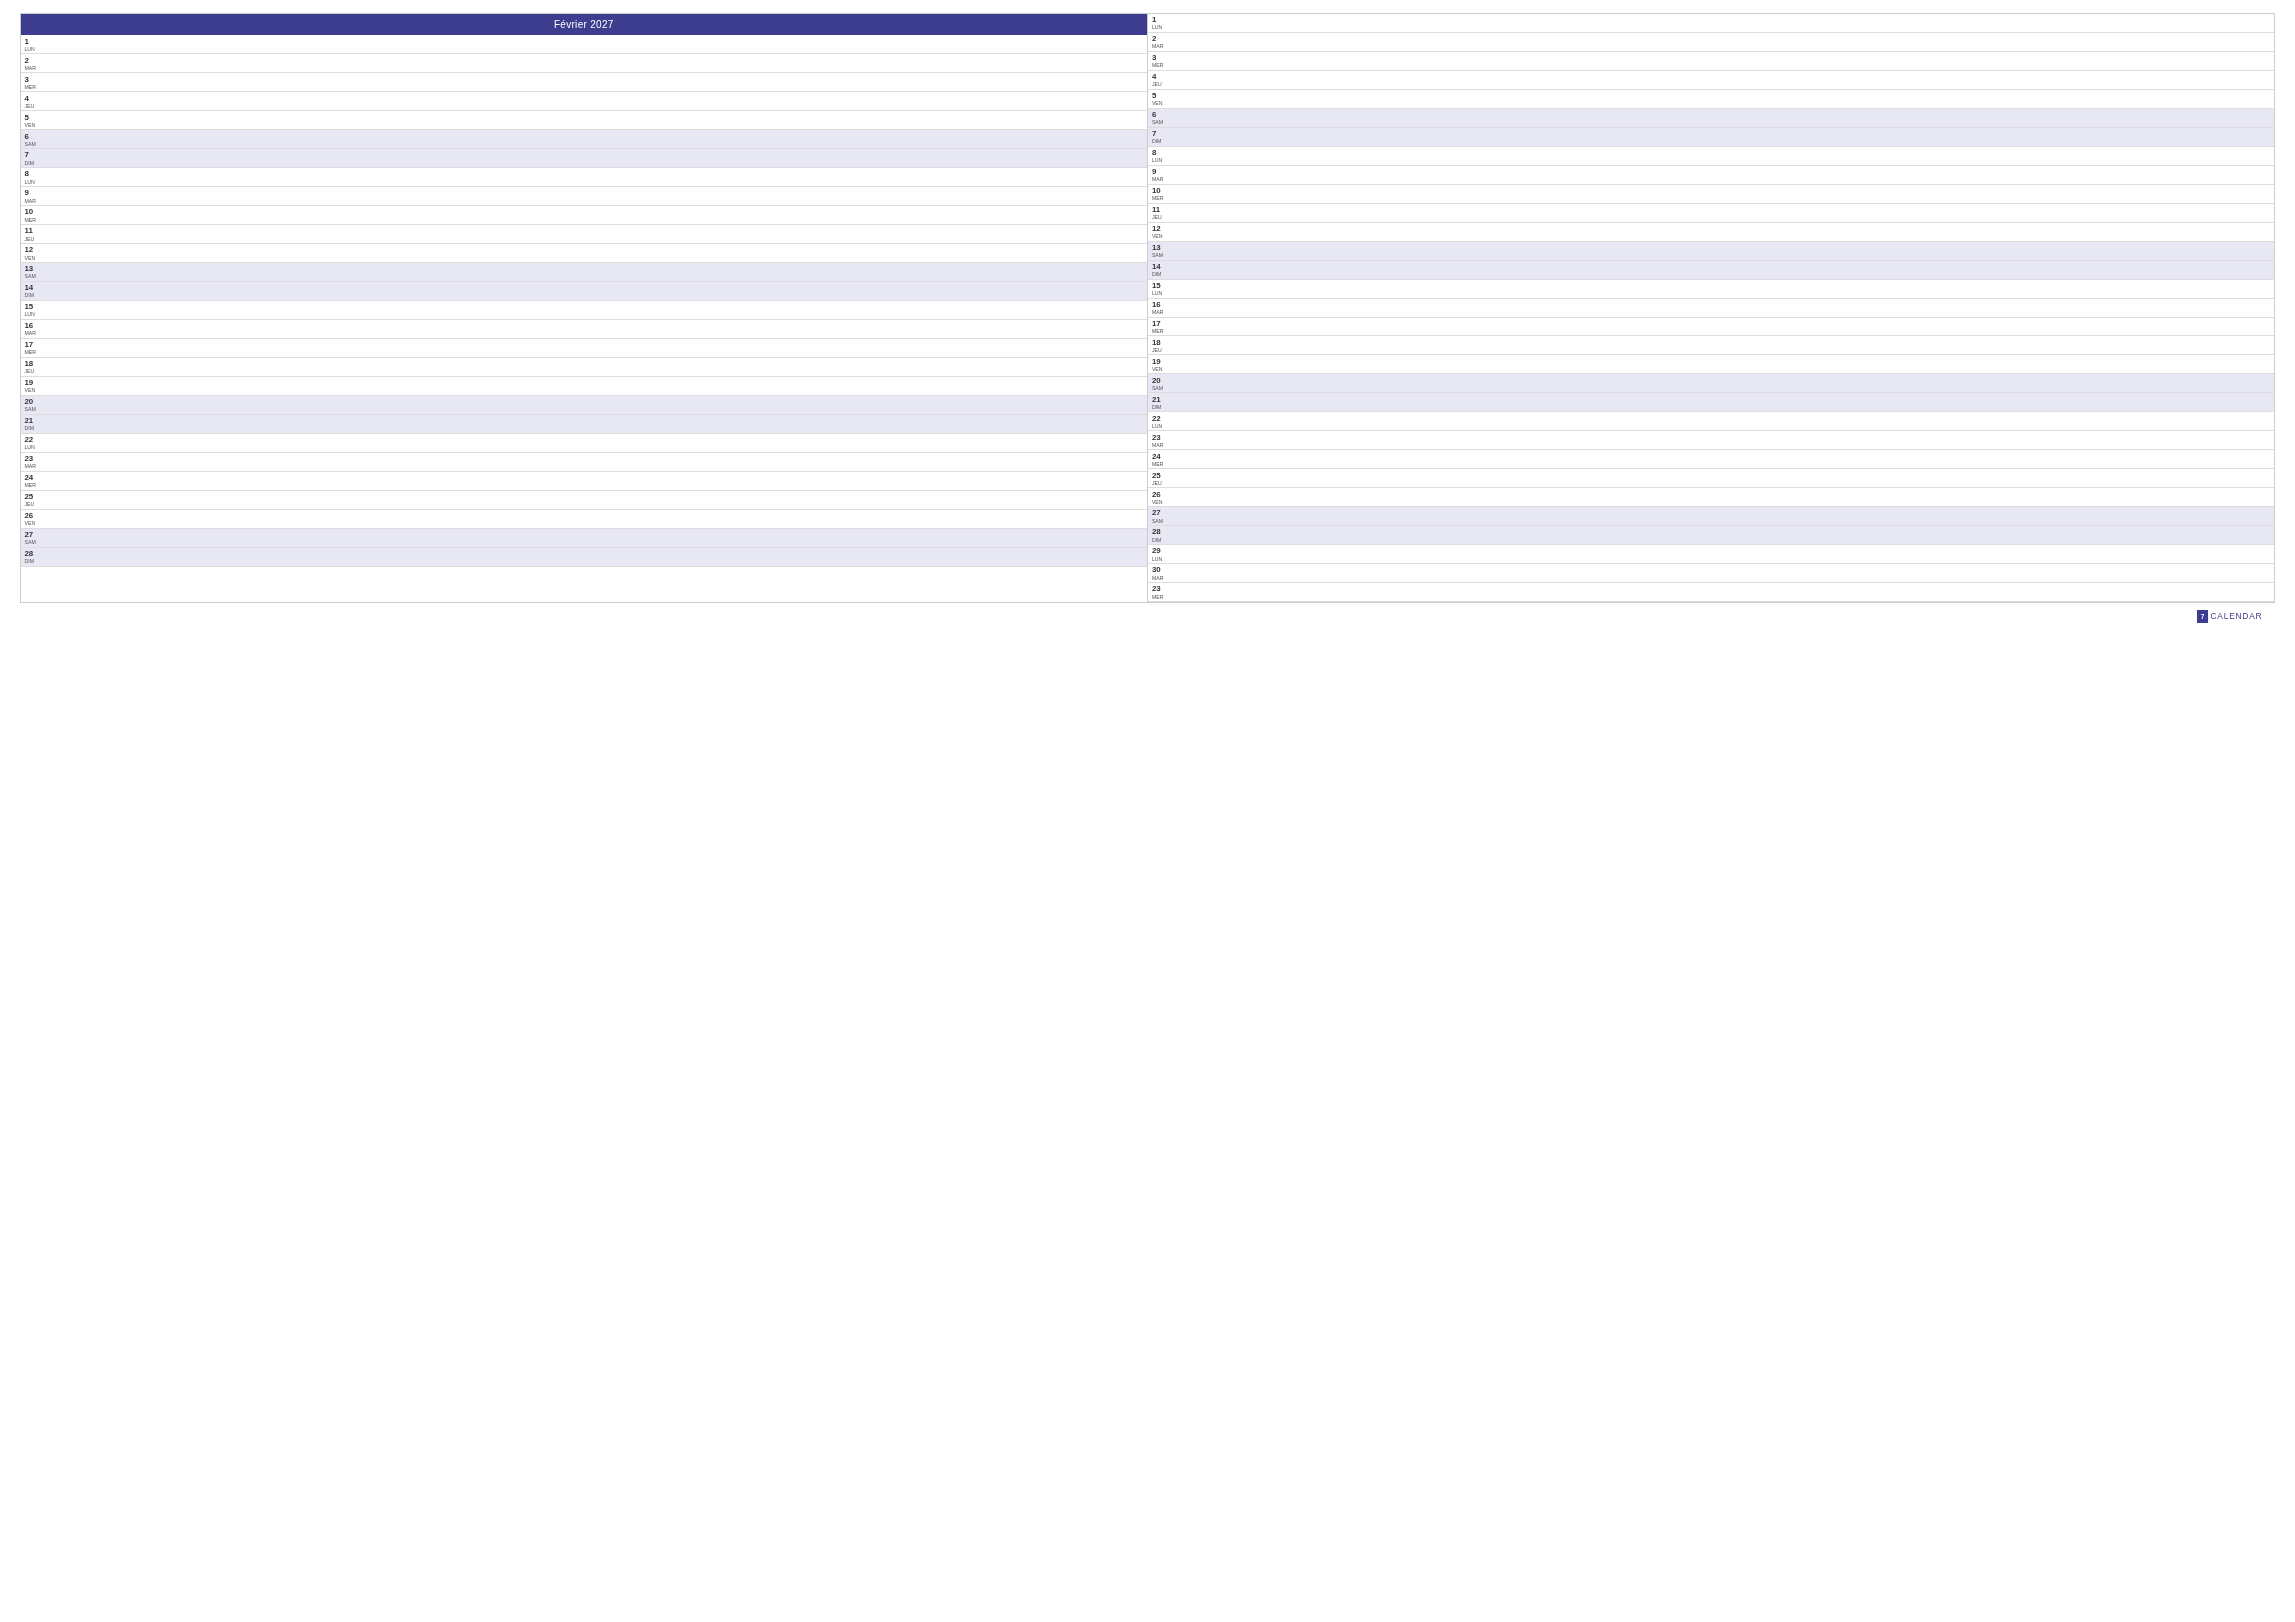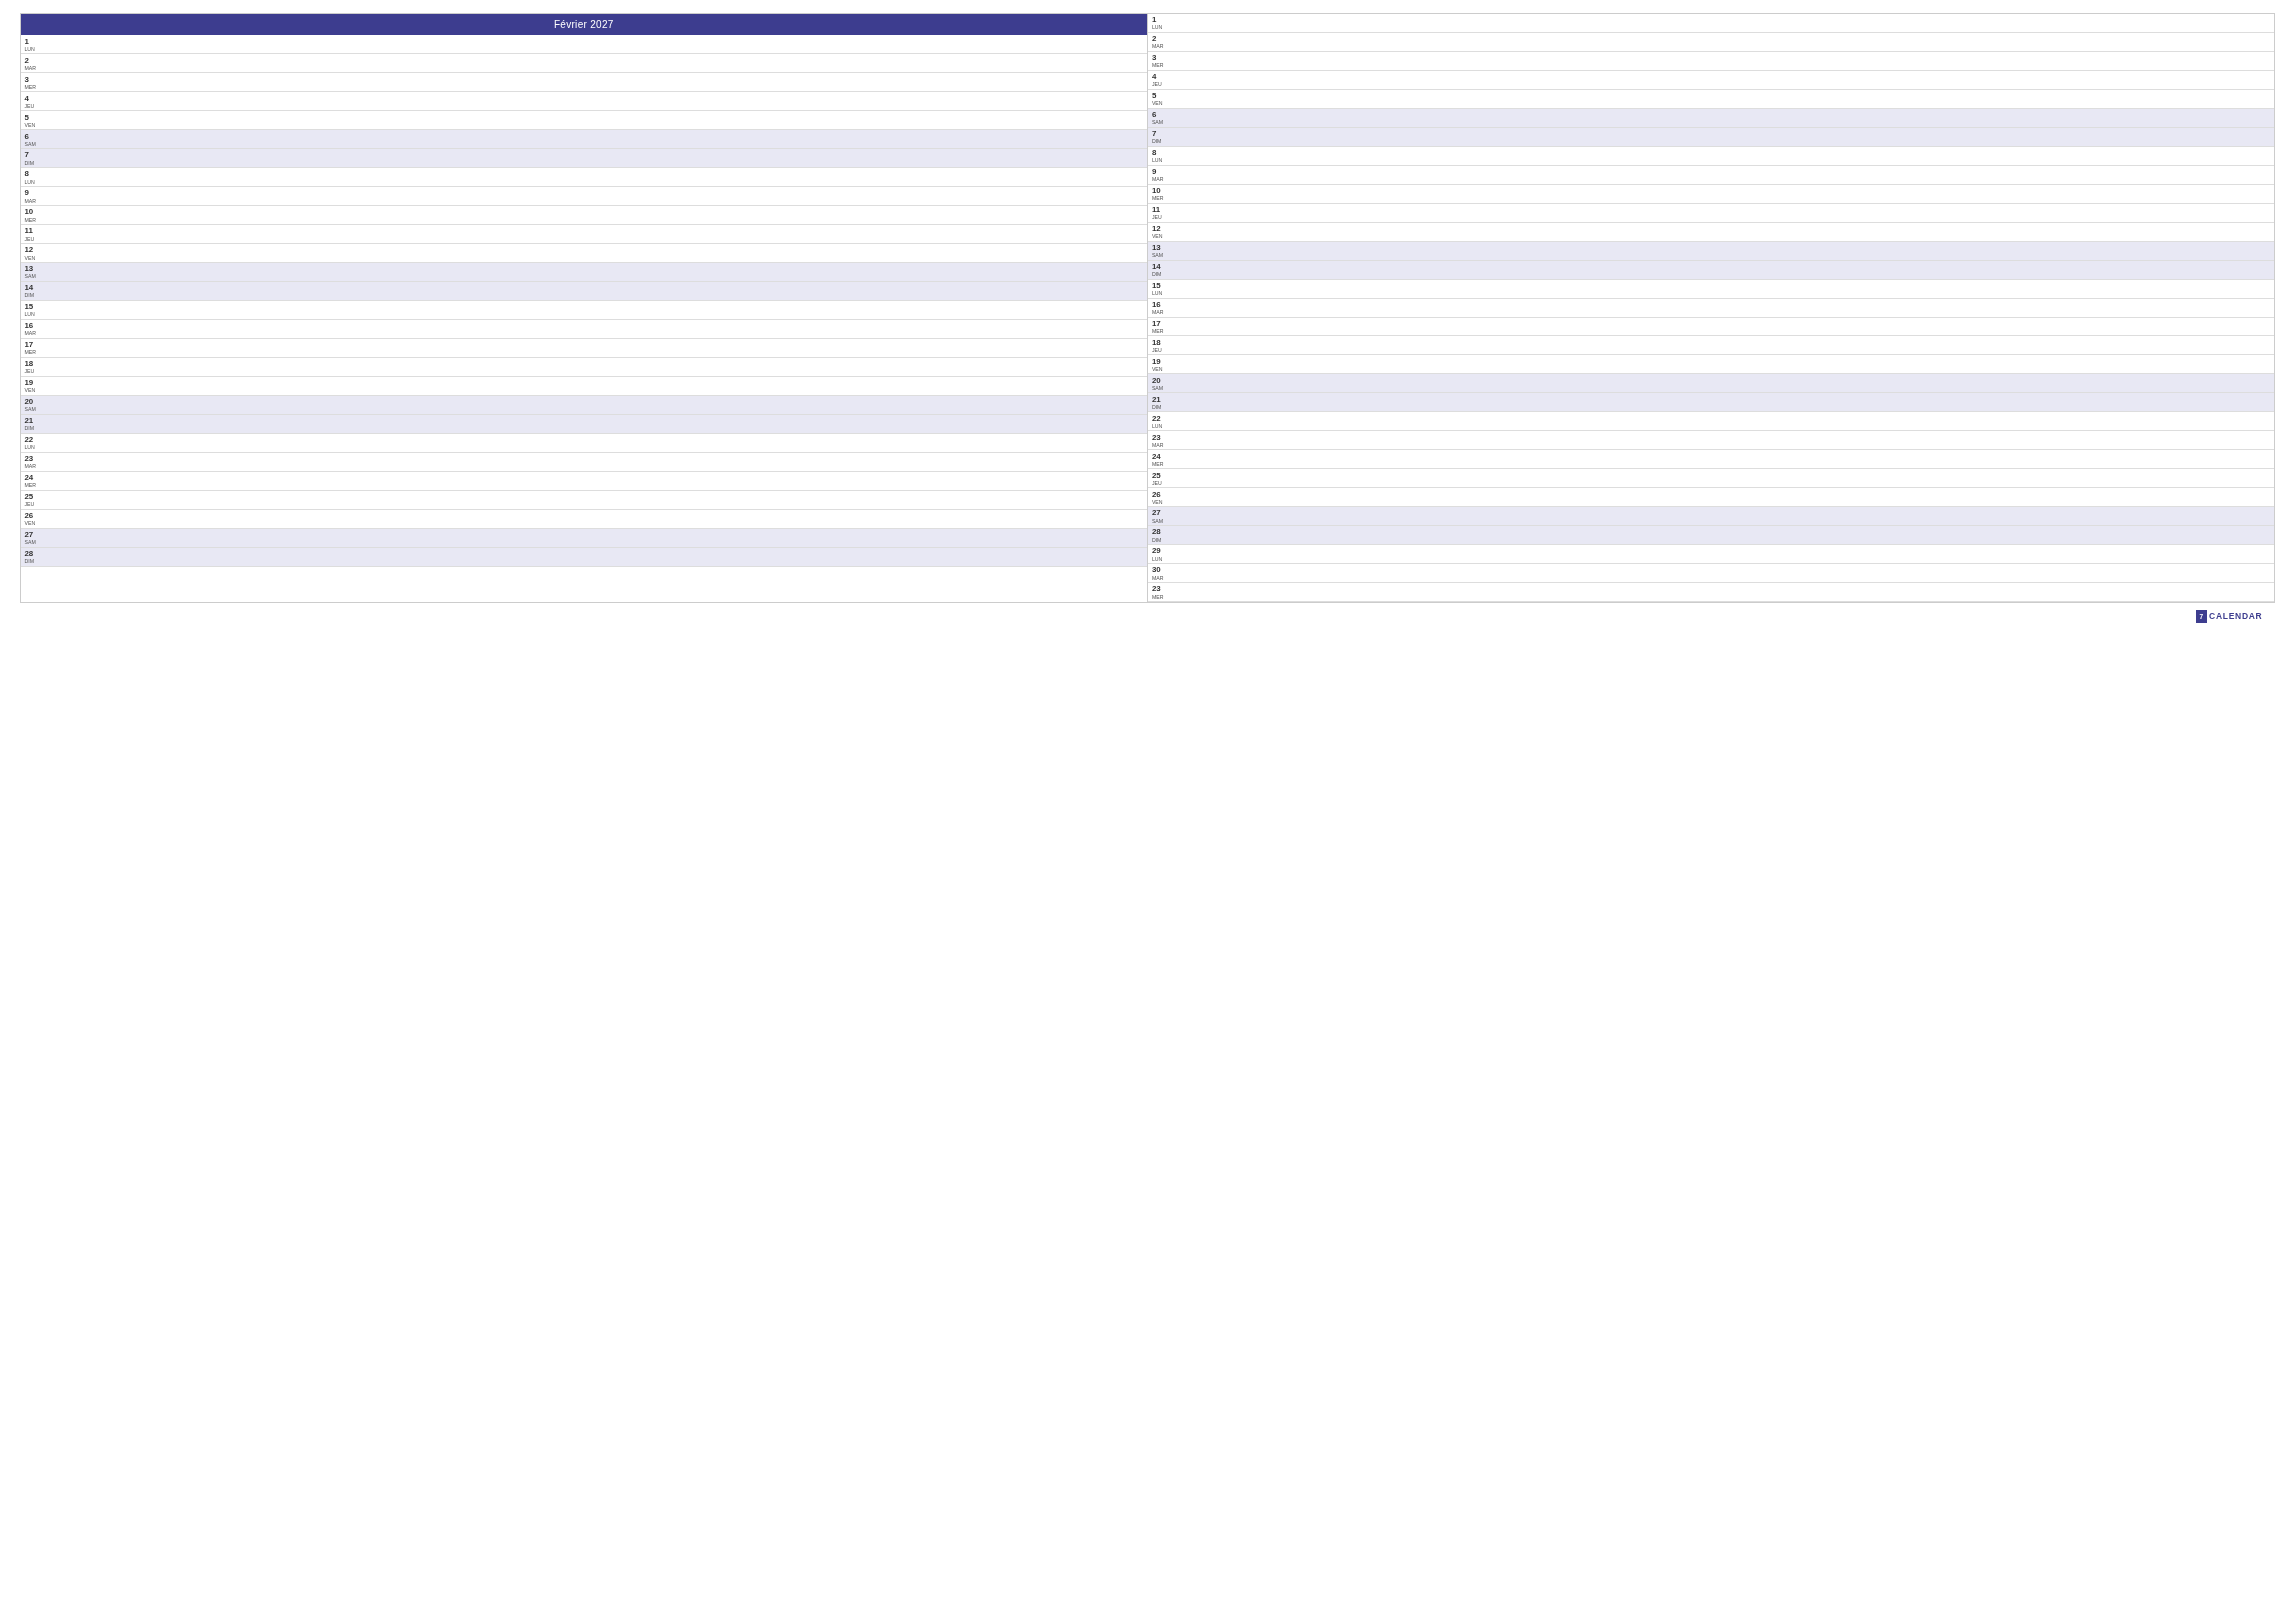--- a/index.html
+++ b/index.html
@@ -102,21 +102,21 @@
       display: flex;
       align-items: center;
       justify-content: center;
       color: white;
       font-size: 6.5px;
       font-weight: bold;
     }
 
     .footer-text {
       font-size: 8.5px;
-      font-weight: bold;
+      font-weight: normal;
       color: #3d3d8f;
       letter-spacing: 0.7px;
     }
   </style>
 </head>
 <body>
 
 <div class="page">
   <div class="calendars-container" id="calendars-container">
 

